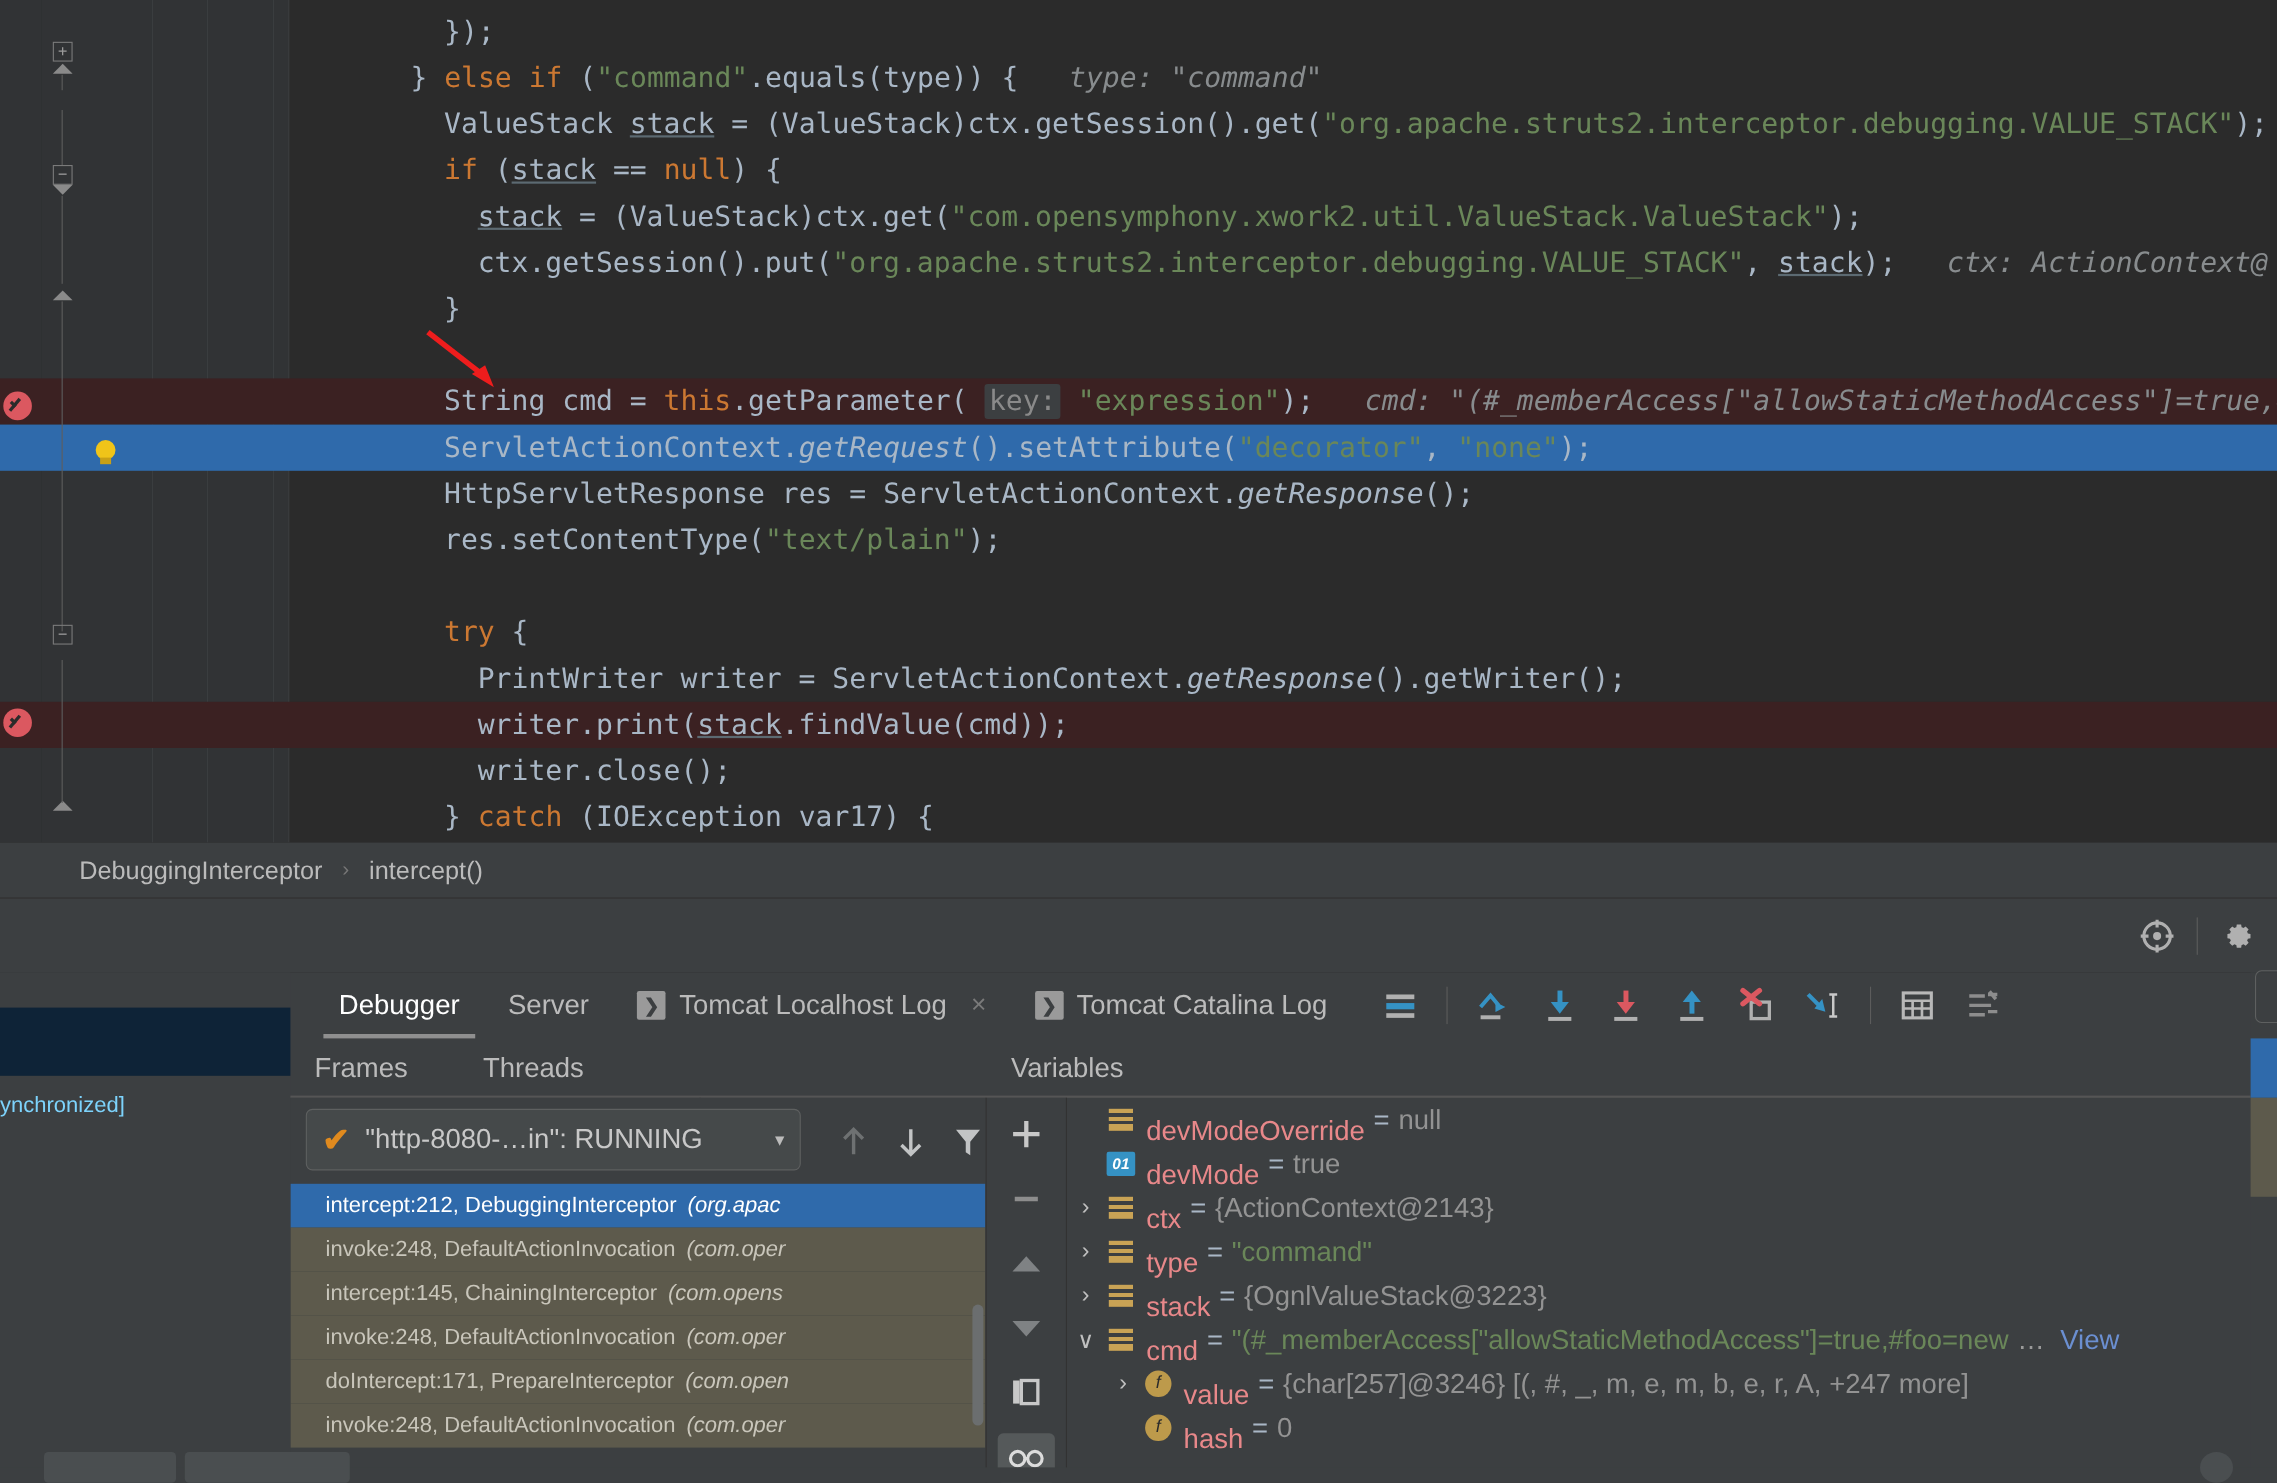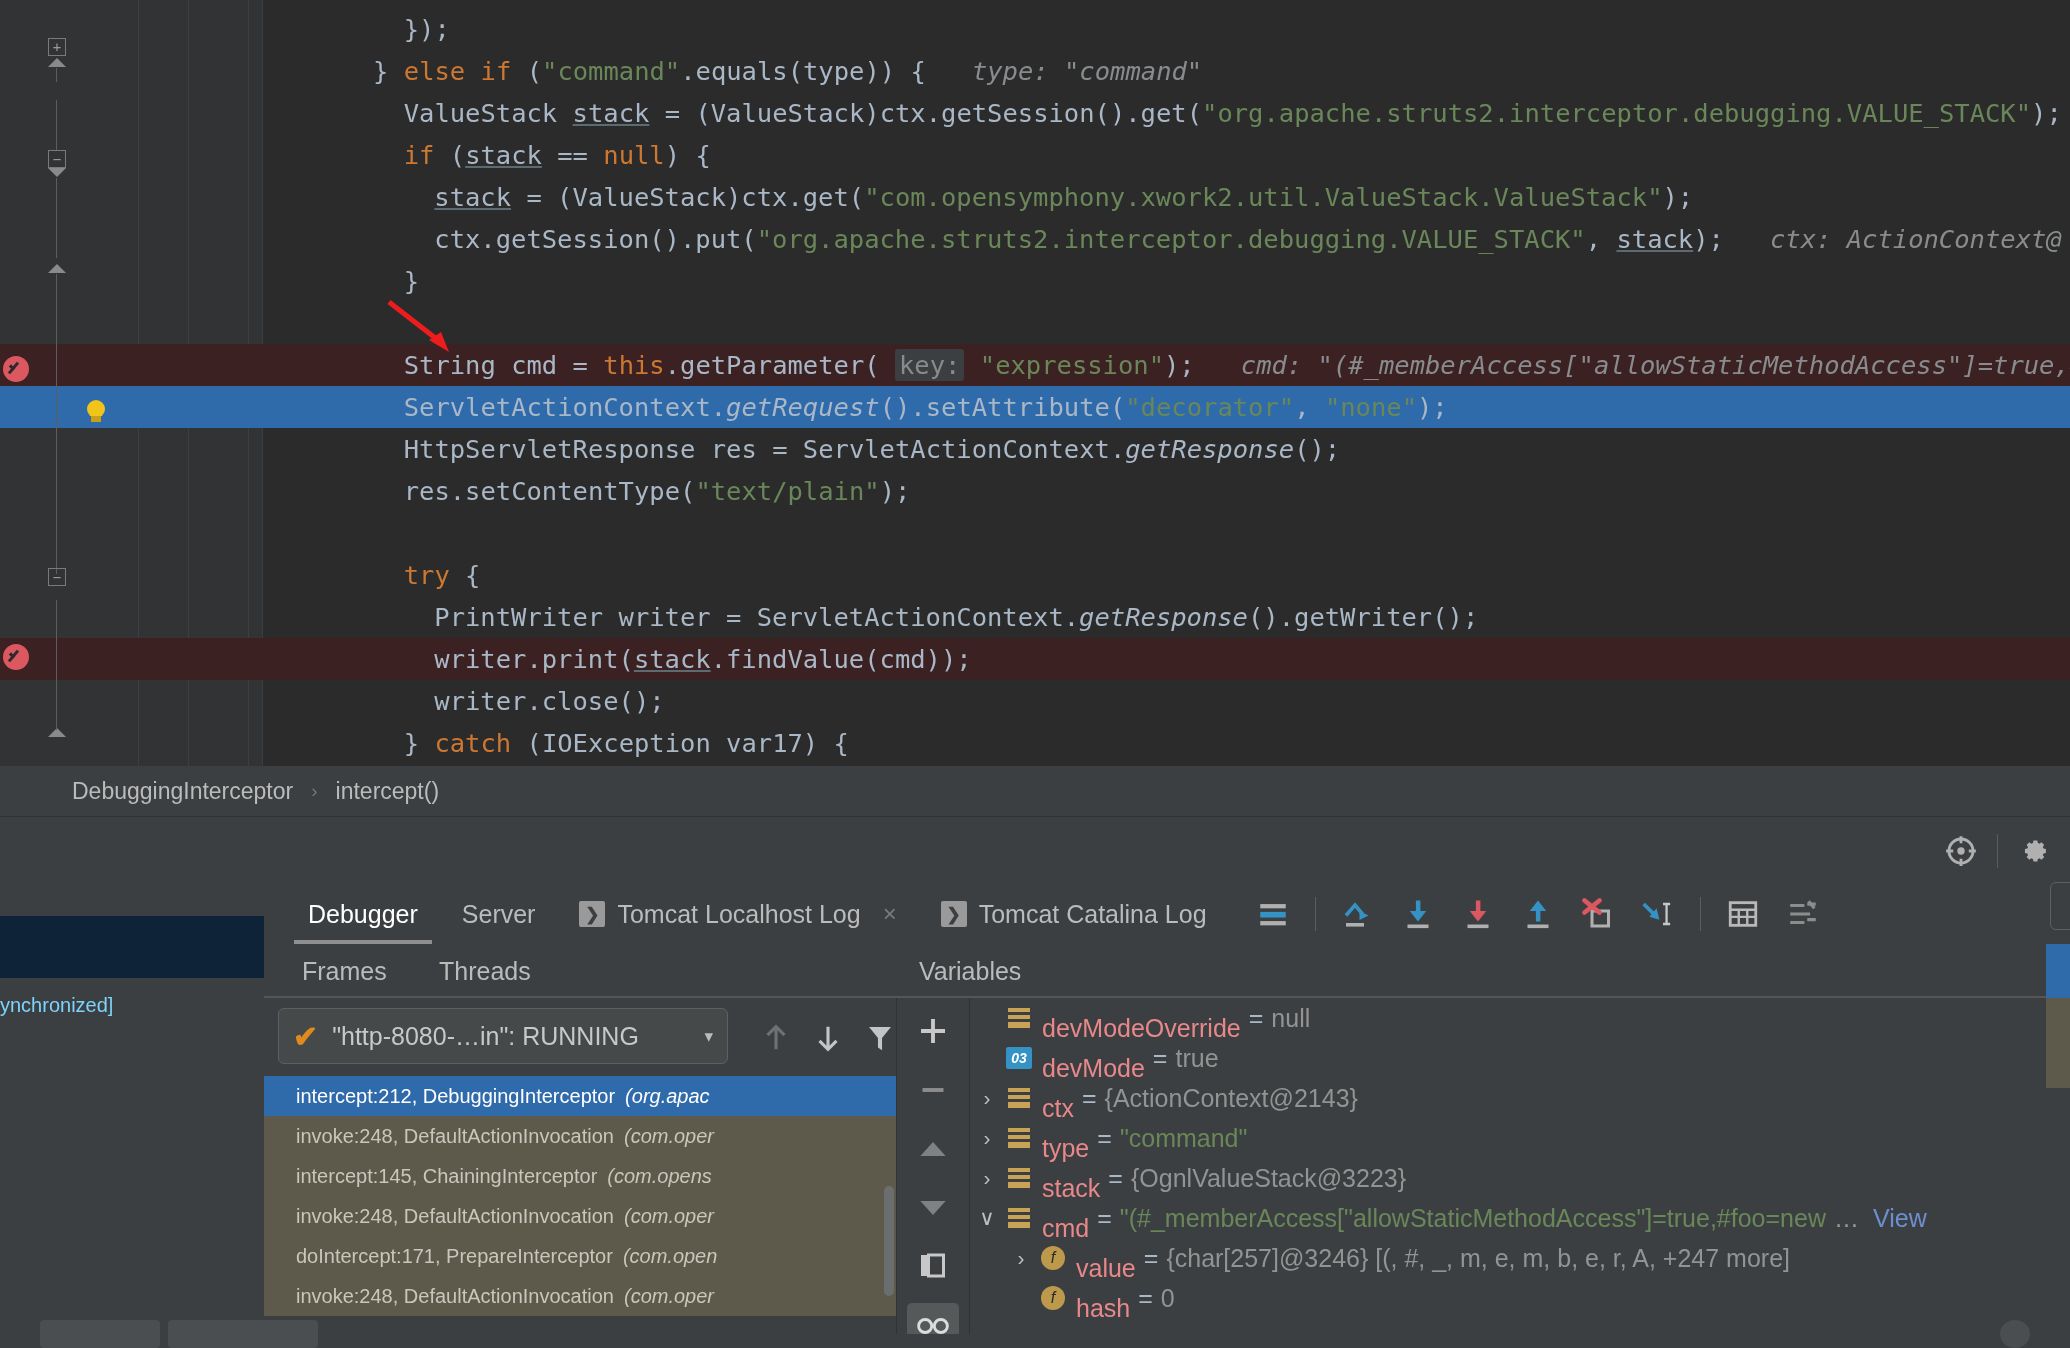--- a/index.html
+++ b/index.html
@@ -123,21 +123,21 @@
 
   #steptoolbar {
     position:absolute; left:1245px; top:0; height:60px; display:flex; align-items:center; gap:4px;
   }
   #steptoolbar .sep { width:1px; height:34px; background:#5c5c5c; margin:0 10px; }
 
   #subheader {
     position:absolute; left:264px; top:60px; width:1806px; height:54px;
   }
   .subtab { position:absolute; top:0; height:54px; display:flex; align-items:center; font-size:25px; color:#bbbbbb; }
-  #st-frames { left:38px; }
+  #st-frames { left:22px; }
   #st-threads { left:175px; }
   #st-vars { left:655px; }
   #vert-split { position:absolute; left:636px; top:0; width:1px; height:404px; background:#323232; }
   #hdr-underline { position:absolute; left:0; top:52px; width:636px; height:2px; background:#555; }
   #hdr-underline2 { position:absolute; left:636px; top:52px; width:1170px; height:2px; background:#555; }
 
   
   #framesarea { position:absolute; left:264px; top:114px; width:632px; height:350px; background:#3c3f41; }
   #threadsel {
     position:absolute; left:14px; top:10px; width:450px; height:56px;
@@ -457,21 +457,21 @@
           <span class="vicon">
             <i class="ic-field"></i>
           </span>
           <span class="vname">devModeOverride</span>
           <span class="veq">=</span>
           <span class="vval ref">null</span>
         </div>
         <div class="varrow" style="padding-left: 0px;">
           <span class="chev"></span>
           <span class="vicon">
-            <i class="ic-bool">03</i>
+            <i class="ic-bool">01</i>
           </span>
           <span class="vname">devMode</span>
           <span class="veq">=</span>
           <span class="vval ref">true</span>
         </div>
         <div class="varrow" style="padding-left: 0px;">
           <span class="chev">›</span>
           <span class="vicon">
             <i class="ic-field"></i>
           </span>

